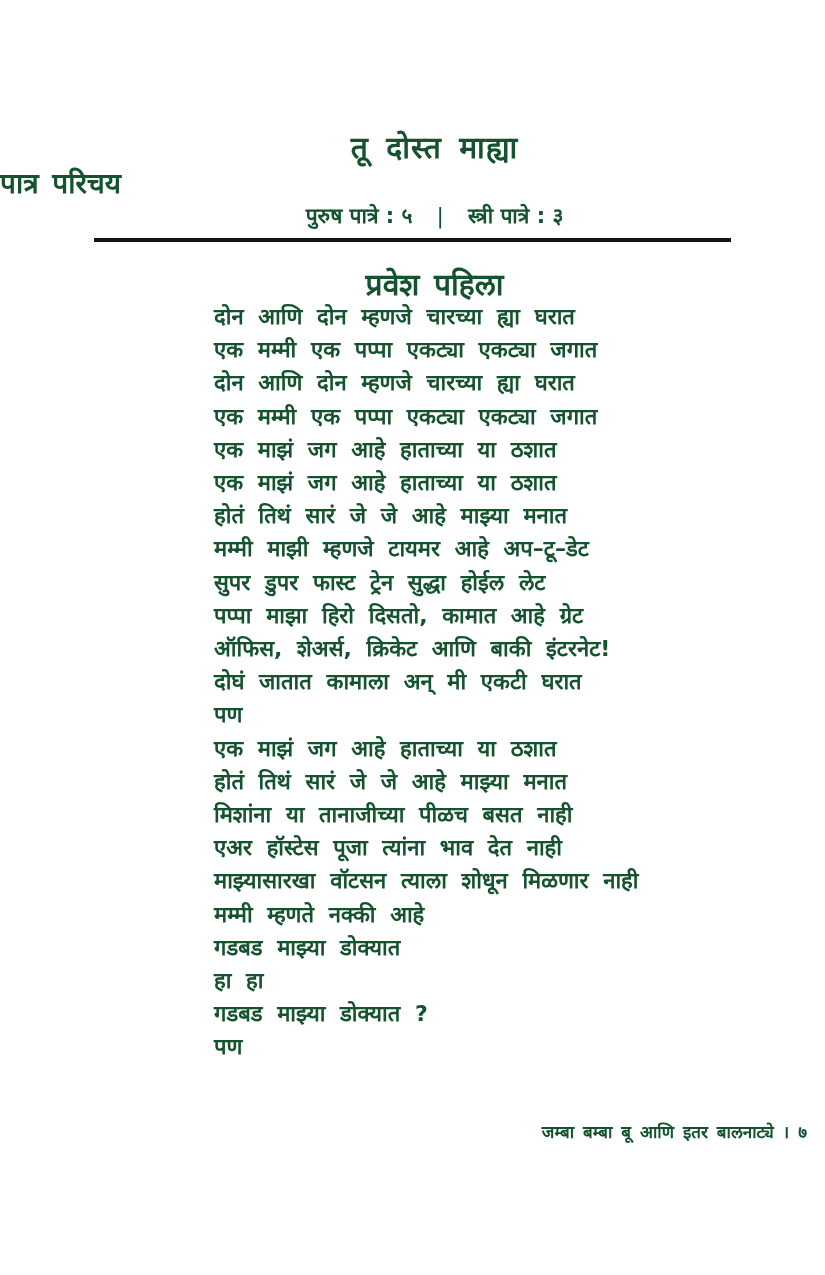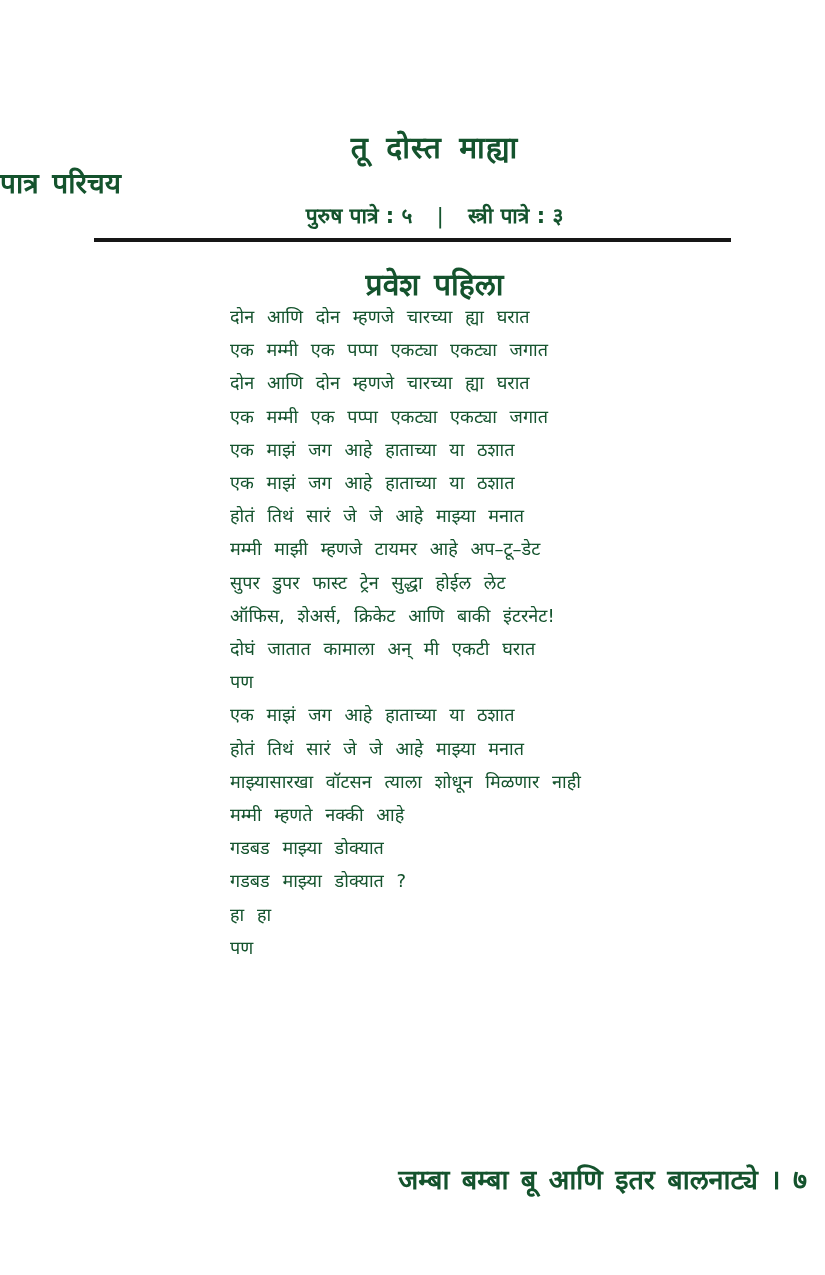--- a/index.html
+++ b/index.html
@@ -70,34 +70,33 @@
     text-align: center;
     font-size: 30px;
     font-weight: bold;
     word-spacing: 4px;
   }
   .poem {
     position: absolute;
     top: 300px;
     left: 214px;
     right: 60px;
-    font-size: 18px;
-    font-weight: normal;
+    font-size: 22px;
+    font-weight: bold;
     line-height: 33.2px;
     word-spacing: 7px;
-    margin-left: 16px;
   }
   .poem-line {
     white-space: nowrap;
   }
   .page-footer {
     position: absolute;
-    top: 1160px;
+    top: 1120px;
     right: 62px;
-    font-size: 27px;
+    font-size: 17px;
     font-weight: bold;
     word-spacing: 3px;
     text-align: center;
   }
 </style>
 </head>
 <body>
 
 <div class="page">
 
@@ -118,28 +117,31 @@
   <div class="poem">
     <div class="poem-line">दोन आणि दोन म्हणजे चारच्या ह्या घरात</div>
     <div class="poem-line">एक मम्मी एक पप्पा एकट्या एकट्या जगात</div>
     <div class="poem-line">दोन आणि दोन म्हणजे चारच्या ह्या घरात</div>
     <div class="poem-line">एक मम्मी एक पप्पा एकट्या एकट्या जगात</div>
     <div class="poem-line">एक माझं जग आहे हाताच्या या ठशात</div>
     <div class="poem-line">एक माझं जग आहे हाताच्या या ठशात</div>
     <div class="poem-line">होतं तिथं सारं जे जे आहे माझ्या मनात</div>
     <div class="poem-line">मम्मी माझी म्हणजे टायमर आहे अप–टू–डेट</div>
     <div class="poem-line">सुपर डुपर फास्ट ट्रेन सुद्धा होईल लेट</div>
+    <div class="poem-line">पप्पा माझा हिरो दिसतो, कामात आहे ग्रेट</div>
     <div class="poem-line">ऑफिस, शेअर्स, क्रिकेट आणि बाकी इंटरनेट!</div>
     <div class="poem-line">दोघं जातात कामाला अन् मी एकटी घरात</div>
     <div class="poem-line">पण</div>
     <div class="poem-line">एक माझं जग आहे हाताच्या या ठशात</div>
     <div class="poem-line">होतं तिथं सारं जे जे आहे माझ्या मनात</div>
+    <div class="poem-line">मिशांना या तानाजीच्या पीळच बसत नाही</div>
+    <div class="poem-line">एअर हॉस्टेस पूजा त्यांना भाव देत नाही</div>
     <div class="poem-line">माझ्यासारखा वॉटसन त्याला शोधून मिळणार नाही</div>
     <div class="poem-line">मम्मी म्हणते नक्की आहे</div>
     <div class="poem-line">गडबड माझ्या डोक्यात</div>
+    <div class="poem-line">हा हा</div>
     <div class="poem-line">गडबड माझ्या डोक्यात ?</div>
-    <div class="poem-line">हा हा</div>
     <div class="poem-line">पण</div>
   </div>
 
   <div class="page-footer">जम्बा बम्बा बू आणि इतर बालनाट्ये । ७</div>
 
 </div>
 
 </body></html>

